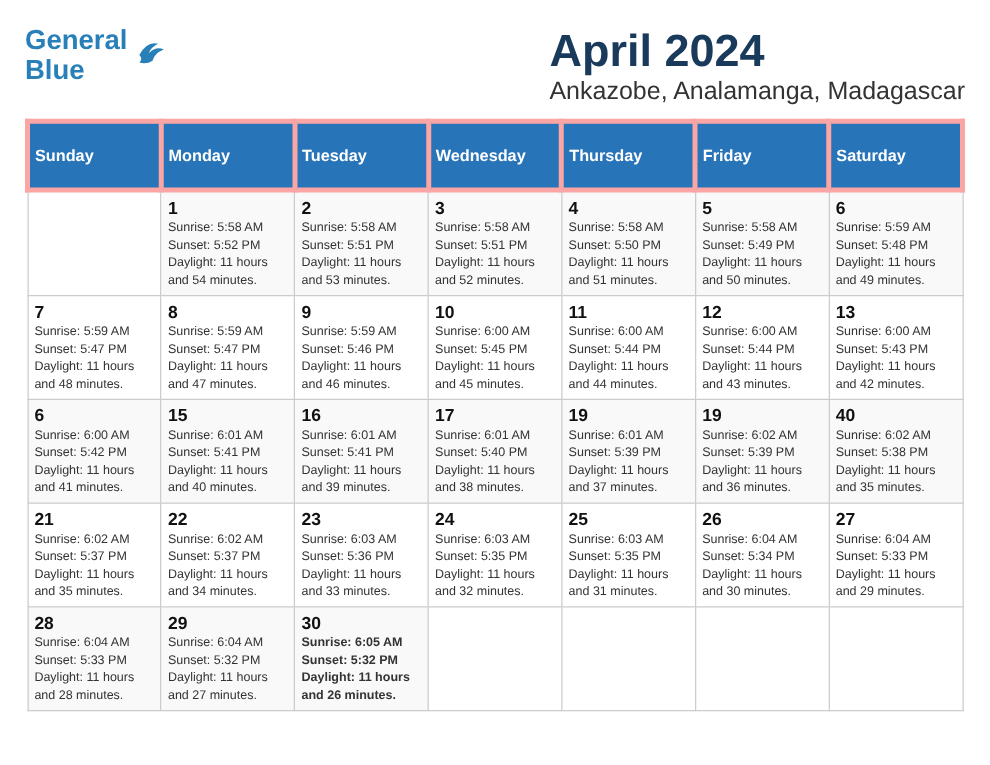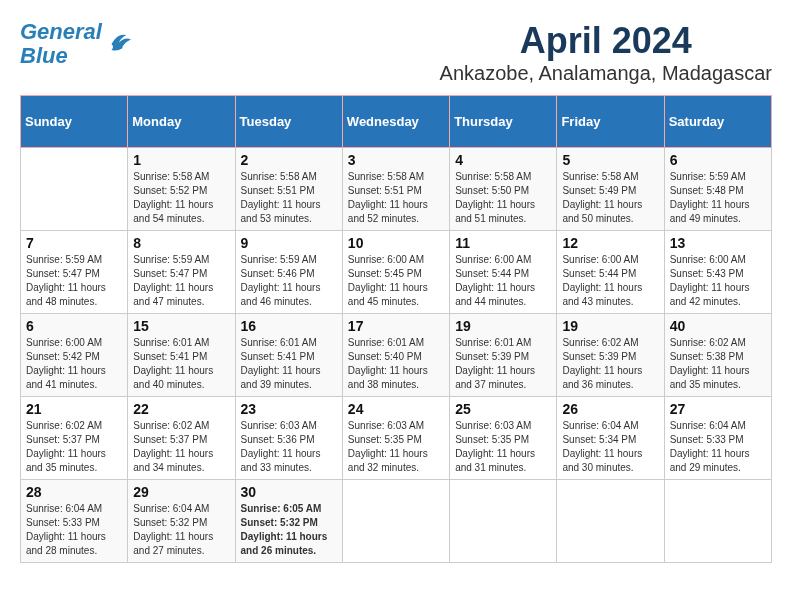--- a/index.html
+++ b/index.html
@@ -28,21 +28,21 @@
     }
     .logo-text span {
       color: #2980b9;
     }
     .logo-bird {
       width: 30px;
       height: 30px;
       margin-left: 2px;
     }
     .title-block {
-      text-align: center;
+      text-align: left;
     }
     .month-title {
       font-size: 36px;
       font-weight: bold;
       color: #1a3a5c;
     }
     .location-title {
       font-size: 20px;
       color: #333;
       font-weight: normal;
@@ -52,21 +52,21 @@
       border-collapse: collapse;
       font-size: 11px;
     }
     thead tr th {
       background-color: #2874b8;
       color: #fff;
       padding: 18px 4px;
       text-align: left;
       font-size: 13px;
       font-weight: bold;
-      border: 1px solid #fca5a5;
+      border: 4px solid #fca5a5;
     }
     tbody tr td {
       border: 1px solid #ccc;
       padding: 4px 5px;
       vertical-align: top;
       width: 14.28%;
       min-height: 80px;
     }
     .day-num {
       font-size: 14px;
@@ -89,21 +89,21 @@
     .empty-cell {
       background: #fff;
     }
   </style>
 </head>
 <body>
 
 <div class="header">
   <div class="logo">
     <div>
-      <div style="display:flex;align-items:center;font-style:italic;">
+      <div style="display:flex;align-items:center;">
         <div class="logo-text">
           <span>General</span><br>
           <span style="color:#2980b9">Blue</span>
         </div>
         <svg class="logo-bird" viewBox="0 0 40 40">
           <path d="M10,20 Q18,5 30,8 Q22,12 20,18 Q28,10 36,14 Q26,18 24,26 Q18,30 10,28 Q14,24 10,20Z" fill="#2980b9"></path>
         </svg>
       </div>
     </div>
   </div>

